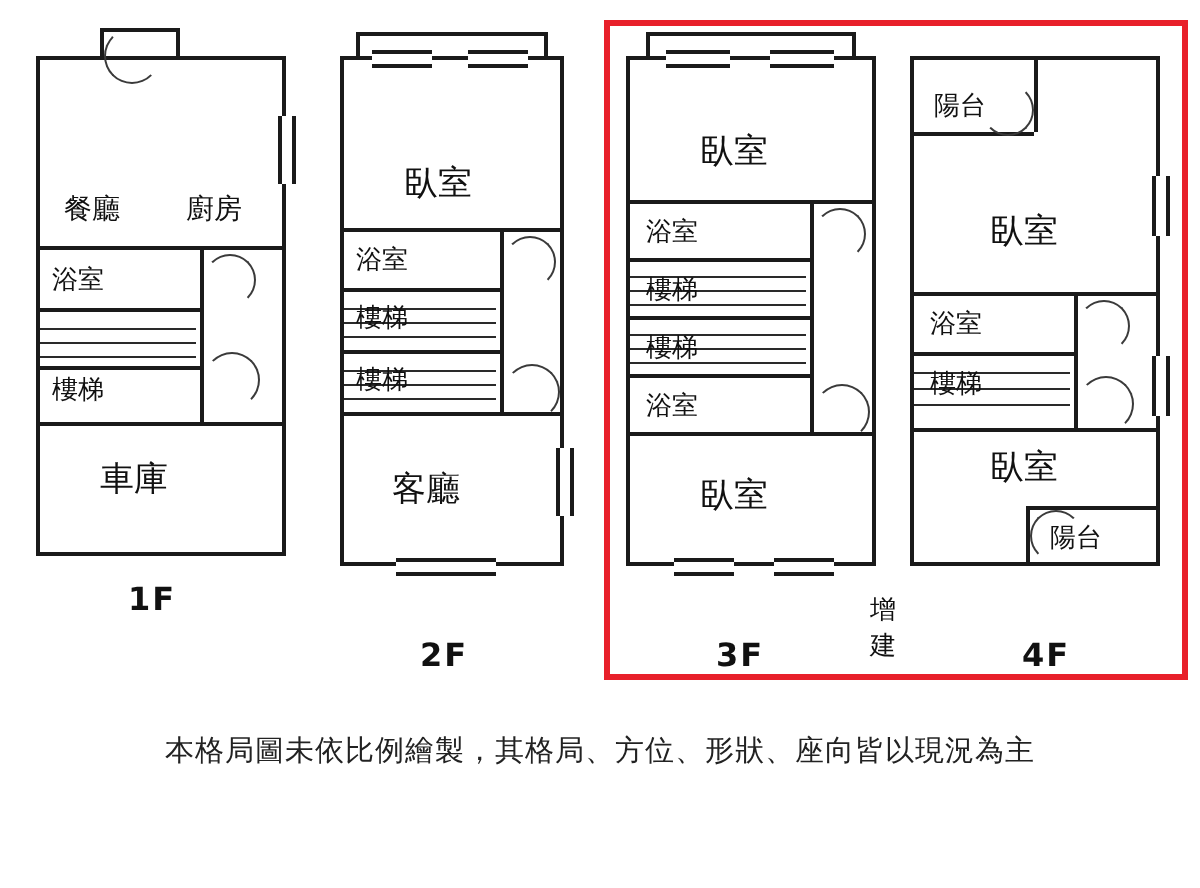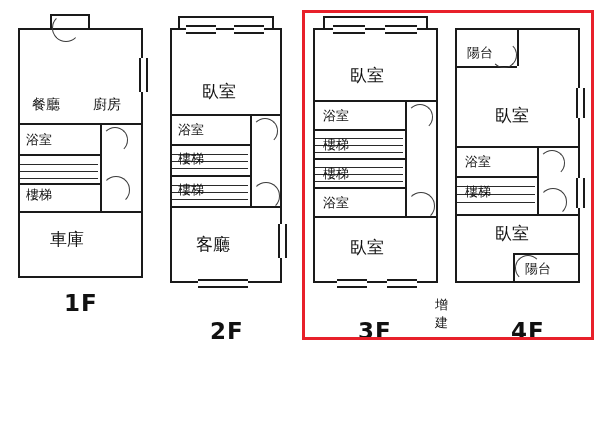--- a/index.html
+++ b/index.html
@@ -27,21 +27,21 @@
     position:absolute;
     color:#111;
     white-space:nowrap;
     font-family:Liberation Sans, sans-serif;
   }
   .rm-lg{font-size:17px;}
   .rm-md{font-size:14px;}
   .rm-sm{font-size:13px;}
   .floor-name{
     position:absolute;
-    font-size:23px;
+    font-size:16px;
     font-weight:bold;
     color:#111;
     letter-spacing:1px;
   }
   
   .door{
     position:absolute;
     border:1.5px solid #3a3a3a;
     border-radius:50%;
     background:transparent;
@@ -219,13 +219,14 @@
     <div class="label rm-sm" style="left:10px;top:125px;">浴室</div>
     <div class="label rm-sm" style="left:10px;top:155px;">樓梯</div>
     <div class="label rm-lg" style="left:40px;top:194px;">臥室</div>
     <div class="label rm-sm" style="left:70px;top:232px;">陽台</div>
 
     <div class="floor-name" style="left:56px;top:290px;">4F</div>
   </div>
 
   <div id="redbox" style="left:302px;top:10px;width:292px;height:330px;"></div>
 
+  <div id="caption" style="top:366px;">本格局圖未依比例繪製，其格局、方位、形狀、座向皆以現況為主</div>
 </div>
 
 </body></html>

